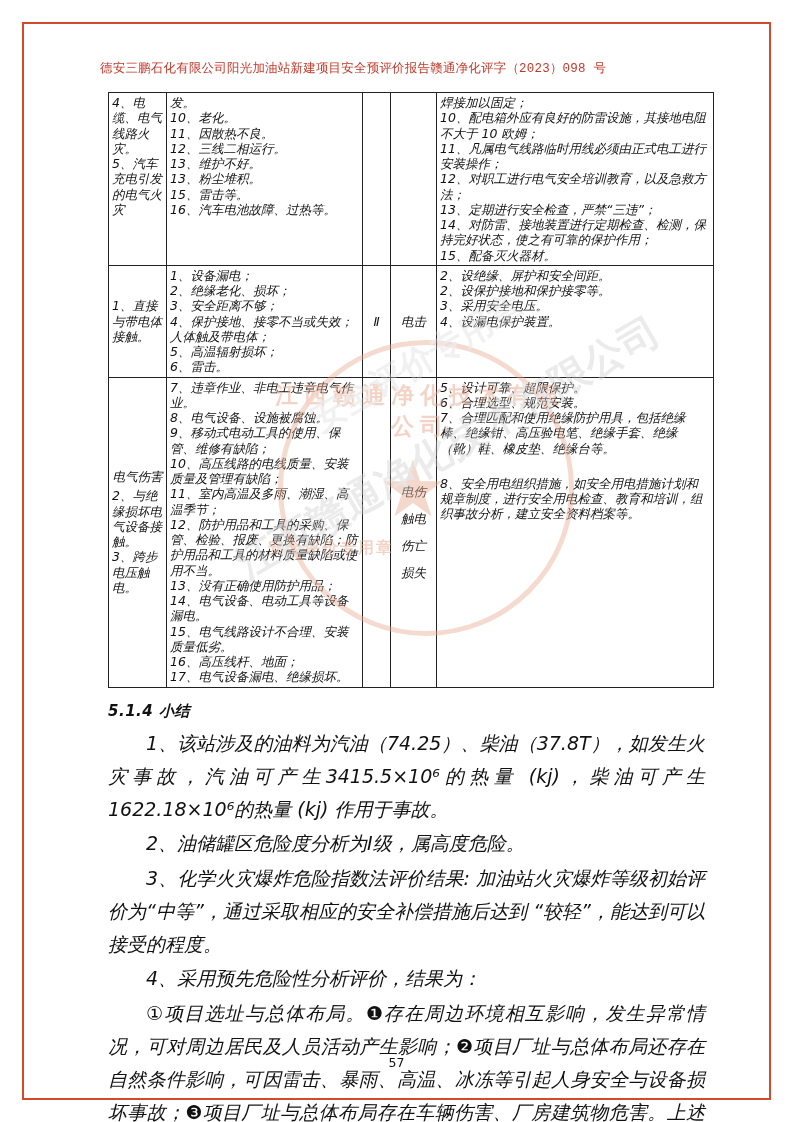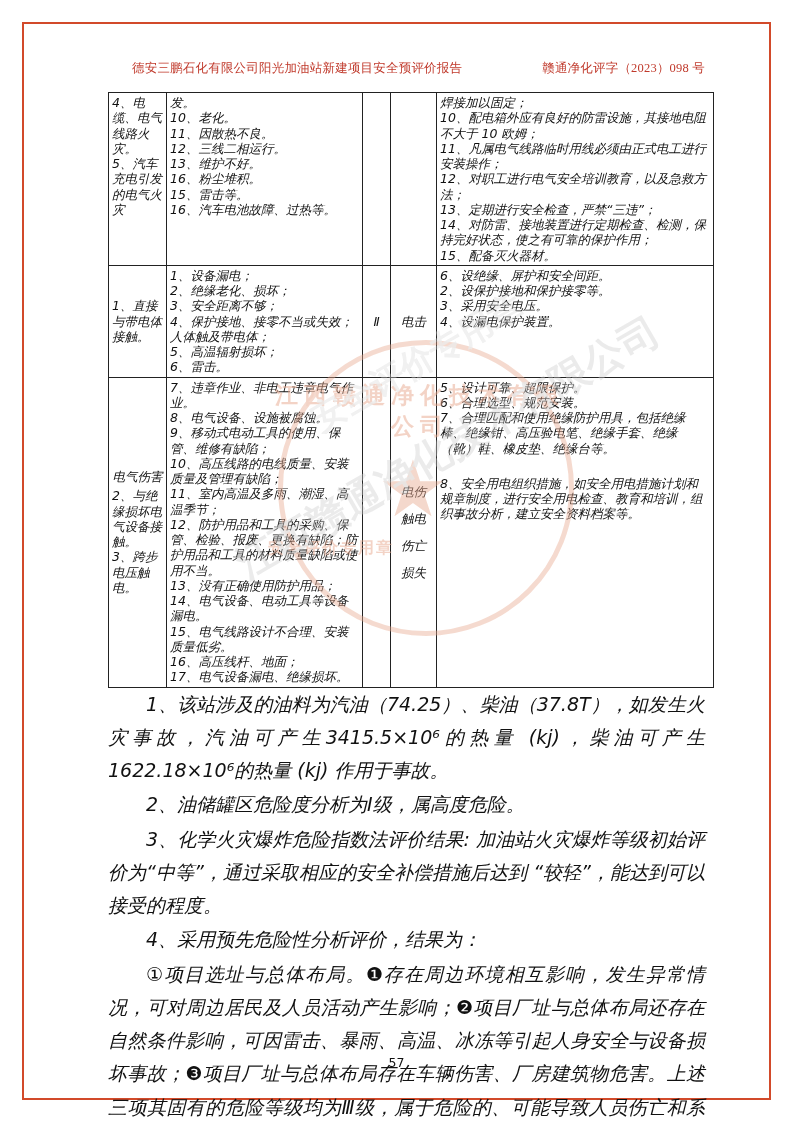--- a/index.html
+++ b/index.html
@@ -29,26 +29,25 @@
     border: 2px solid #d24a2a;
     box-sizing: border-box;
     pointer-events: none;
   }
   .header {
     position: absolute;
     left: 100px;
     right: 88px;
     top: 60px;
     display: flex;
-    justify-content: space-between;
+    justify-content: flex-start;
     align-items: baseline;
     font-size: 12.5px;
     color: #c0392b;
-    font-family: Liberation Serif, serif;
-    margin-left: 32px;
+    font-family: Liberation Mono, monospace;
   }
   .header .left { letter-spacing: 0.2px; }
   .header .right { letter-spacing: 0.2px; }
 
   .content {
     position: absolute;
     left: 108px;
     right: 88px;
     top: 92px;
     font-style: italic;
@@ -210,21 +209,21 @@
           <td class="lines">
             <div style="white-space:pre-line">4、电缆、电气线路火灾。
 5、汽车充电引发的电气火灾</div>
           </td>
           <td class="lines">
             <div>发。</div>
             <div>10、老化。</div>
             <div>11、因散热不良。</div>
             <div>12、三线二相运行。</div>
             <div>13、维护不好。</div>
-            <div>16、粉尘堆积。</div>
+            <div>13、粉尘堆积。</div>
             <div>15、雷击等。</div>
             <div>16、汽车电池故障、过热等。</div>
           </td>
           <td class="cell-center"></td>
           <td class="cell-center"></td>
           <td class="lines">
             <div>焊接加以固定；</div>
             <div>10、配电箱外应有良好的防雷设施，其接地电阻不大于 10 欧姆；</div>
             <div>11、凡属电气线路临时用线必须由正式电工进行安装操作；</div>
             <div>12、对职工进行电气安全培训教育，以及急救方法；</div>
@@ -242,21 +241,21 @@
             <div>1、设备漏电；</div>
             <div>2、绝缘老化、损坏；</div>
             <div>3、安全距离不够；</div>
             <div>4、保护接地、接零不当或失效；人体触及带电体；</div>
             <div>5、高温辐射损坏；</div>
             <div>6、雷击。</div>
           </td>
           <td class="cell-center">Ⅱ</td>
           <td class="cell-center">电击</td>
           <td class="lines">
-            <div>6、设绝缘、屏护和安全间距。</div>
+            <div>2、设绝缘、屏护和安全间距。</div>
             <div>2、设保护接地和保护接零等。</div>
             <div>3、采用安全电压。</div>
             <div>4、设漏电保护装置。</div>
           </td>
         </tr>
 
         <tr>
           <td class="lines cell-mid">
             <div style="text-align:center">电气伤害</div>
             <div style="white-space:pre-line; margin-top:4px">2、与绝缘损坏电气设备接触。
@@ -285,20 +284,21 @@
           <td class="lines">
             <div>5、设计可靠、超限保护。</div>
             <div>6、合理选型、规范安装。</div>
             <div>7、合理匹配和使用绝缘防护用具，包括绝缘棒、绝缘钳、高压验电笔、绝缘手套、绝缘（靴）鞋、橡皮垫、绝缘台等。</div>
             <div style="margin-top:20px">8、安全用电组织措施，如安全用电措施计划和规章制度，进行安全用电检查、教育和培训，组织事故分析，建立安全资料档案等。</div>
           </td>
         </tr>
       </tbody>
     </table>
 
+    <div class="section-title">5.1.4 小结</div>
 
     <p class="para">1、该站涉及的油料为汽油（74.25）、柴油（37.8T），如发生火灾事故，汽油可产生3415.5×10⁶的热量 (kj)，柴油可产生 1622.18×10⁶的热量 (kj) 作用于事故。</p>
     <p class="para">2、油储罐区危险度分析为Ⅰ级，属高度危险。</p>
     <p class="para">3、化学火灾爆炸危险指数法评价结果: 加油站火灾爆炸等级初始评价为“中等”，通过采取相应的安全补偿措施后达到 “较轻”，能达到可以接受的程度。</p>
     <p class="para">4、采用预先危险性分析评价，结果为：</p>
     <p class="para">①项目选址与总体布局。❶存在周边环境相互影响，发生异常情况，可对周边居民及人员活动产生影响；❷项目厂址与总体布局还存在自然条件影响，可因雷击、暴雨、高温、冰冻等引起人身安全与设备损坏事故；❸项目厂址与总体布局存在车辆伤害、厂房建筑物危害。上述三项其固有的危险等级均为Ⅲ级，属于危险的、可能导致人员伤亡和系统损坏的因素，需要采取</p>
 
   </div>
 
   <div class="watermark">

